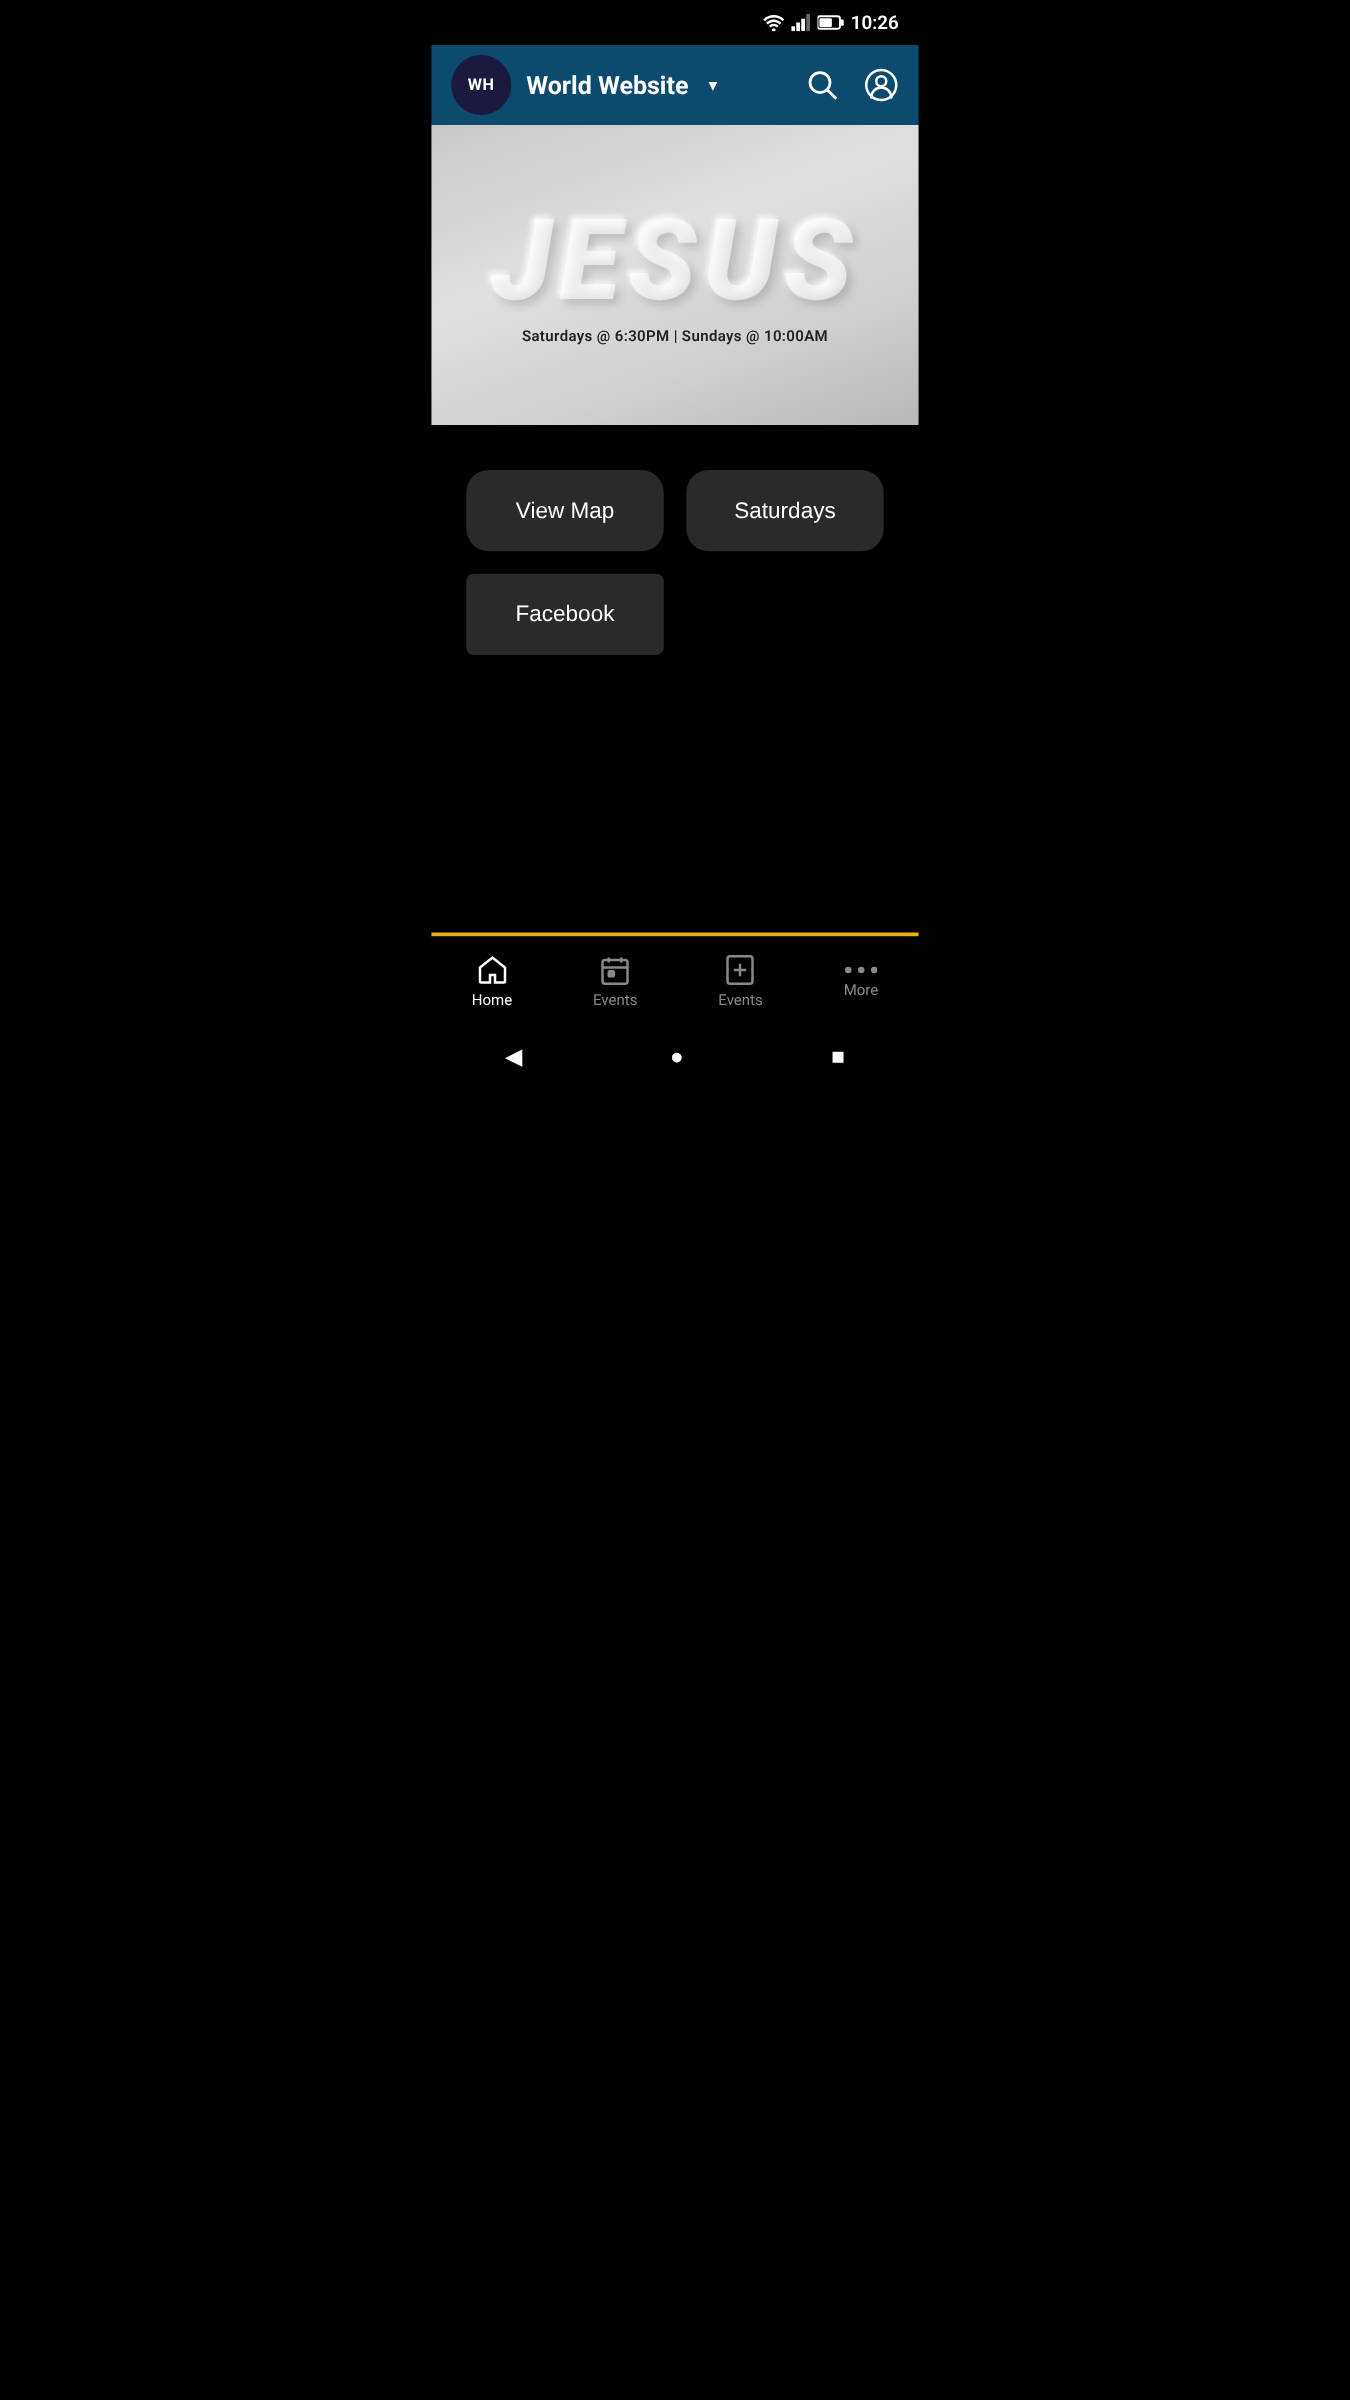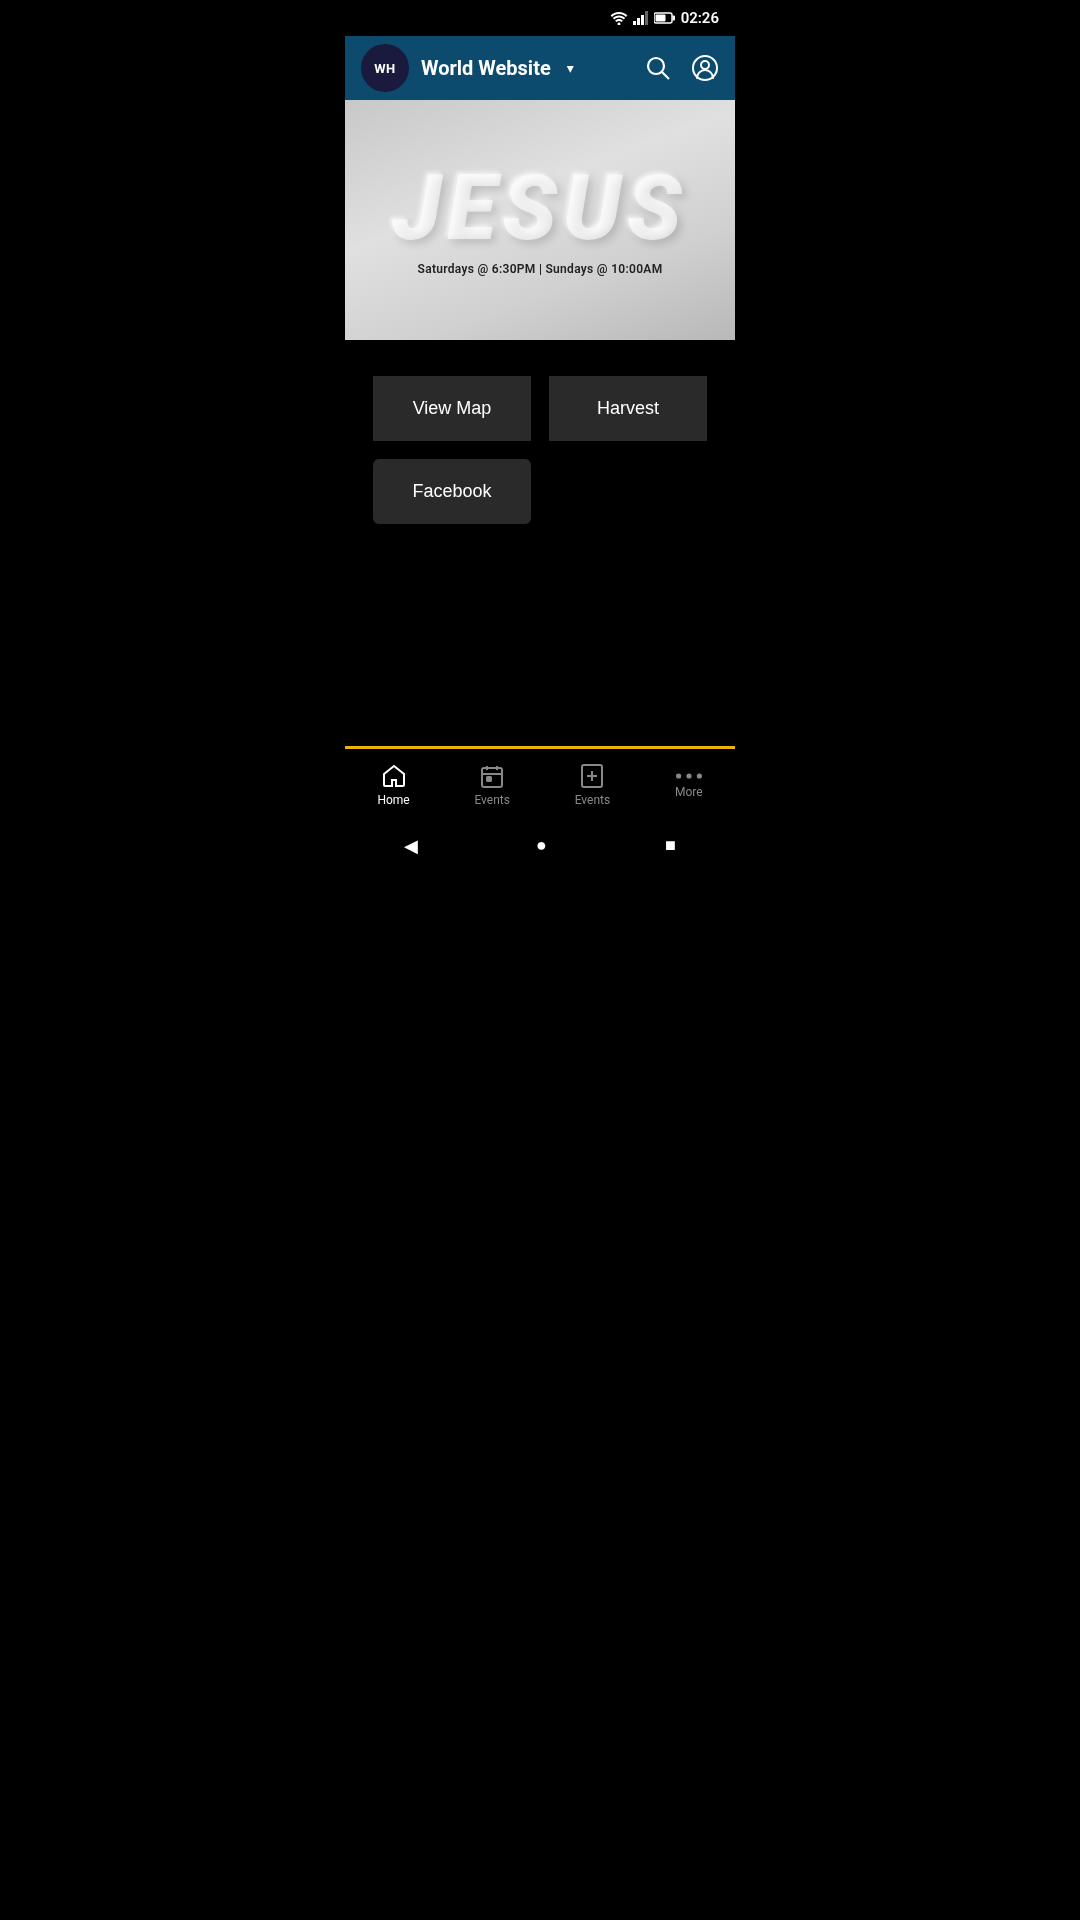--- a/index.html
+++ b/index.html
@@ -132,21 +132,21 @@
       display: flex;
       gap: 18px;
       margin-bottom: 18px;
     }
 
     .action-button {
       flex: 1;
       background-color: #2a2a2a;
       color: #fff;
       border: none;
-      border-radius: 0;
+      border-radius: 18px;
       padding: 22px 10px;
       font-size: 18px;
       font-weight: 500;
       cursor: pointer;
       text-align: center;
     }
 
     .action-button-single {
       background-color: #2a2a2a;
       color: #fff;
@@ -229,21 +229,21 @@
       <rect x="4" y="7" width="3" height="7"></rect>
       <rect x="8" y="4" width="3" height="10"></rect>
       <rect x="12" y="0" width="3" height="14" fill="rgba(255,255,255,0.4)"></rect>
     </svg>
 
     <svg width="22" height="12" viewBox="0 0 22 12" fill="white">
       <rect x="0" y="1" width="18" height="10" rx="2" stroke="white" stroke-width="1.5" fill="none"></rect>
       <rect x="1.5" y="2.5" width="10" height="7" rx="1" fill="white"></rect>
       <rect x="18.5" y="3.5" width="2.5" height="5" rx="1" fill="white"></rect>
     </svg>
-    <span class="status-time">02:26</span>
+    <span class="status-time">10:26</span>
   </div>
 </div>
 
 <div class="header">
   <div class="header-left">
     <div class="logo-circle">WH</div>
     <span class="header-title">World Website</span>
     <span class="chevron-down">▾</span>
   </div>
   <div class="header-right">
@@ -260,21 +260,21 @@
 </div>
 
 <div class="hero-banner">
   <div class="hero-jesus">JESUS</div>
   <div class="hero-subtitle">Saturdays @ 6:30PM | Sundays @ 10:00AM</div>
 </div>
 
 <div class="main-content">
   <div class="button-row">
     <button class="action-button">View Map</button>
-    <button class="action-button">Harvest</button>
+    <button class="action-button">Saturdays</button>
   </div>
   <button class="action-button-single">Facebook</button>
 </div>
 
 <div class="bottom-nav">
 
   <div class="nav-item active">
     <svg width="26" height="26" viewBox="0 0 26 26" fill="none" stroke="#fff" stroke-width="2">
       <path d="M3 11L13 3l10 8v11a1 1 0 01-1 1H15v-6h-4v6H4a1 1 0 01-1-1V11z"></path>
     </svg>

